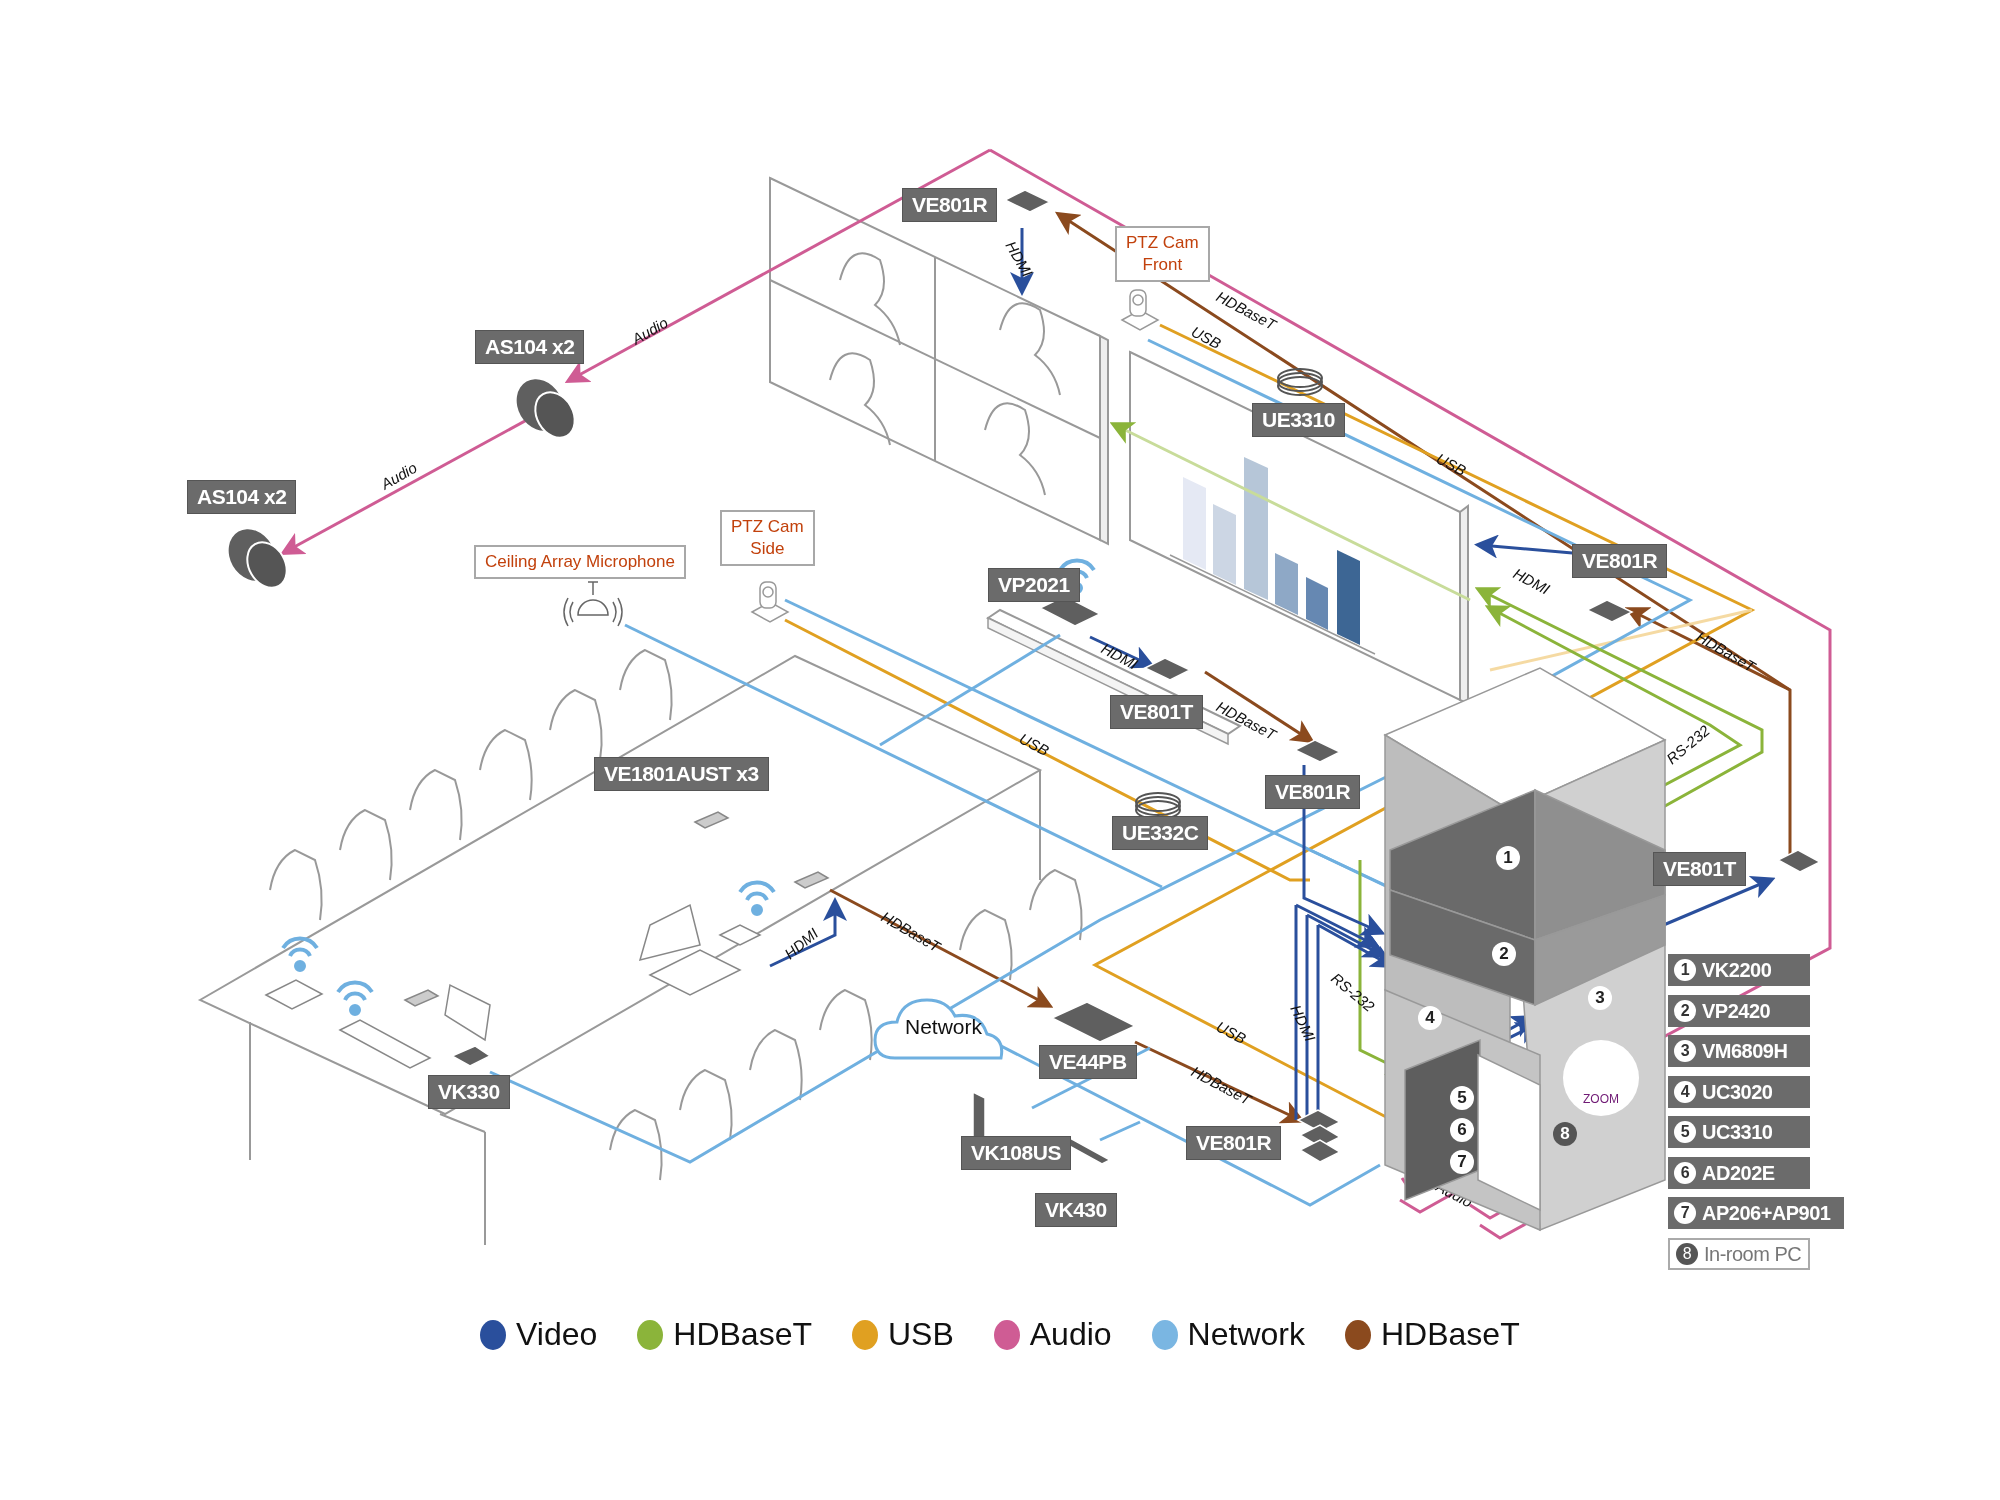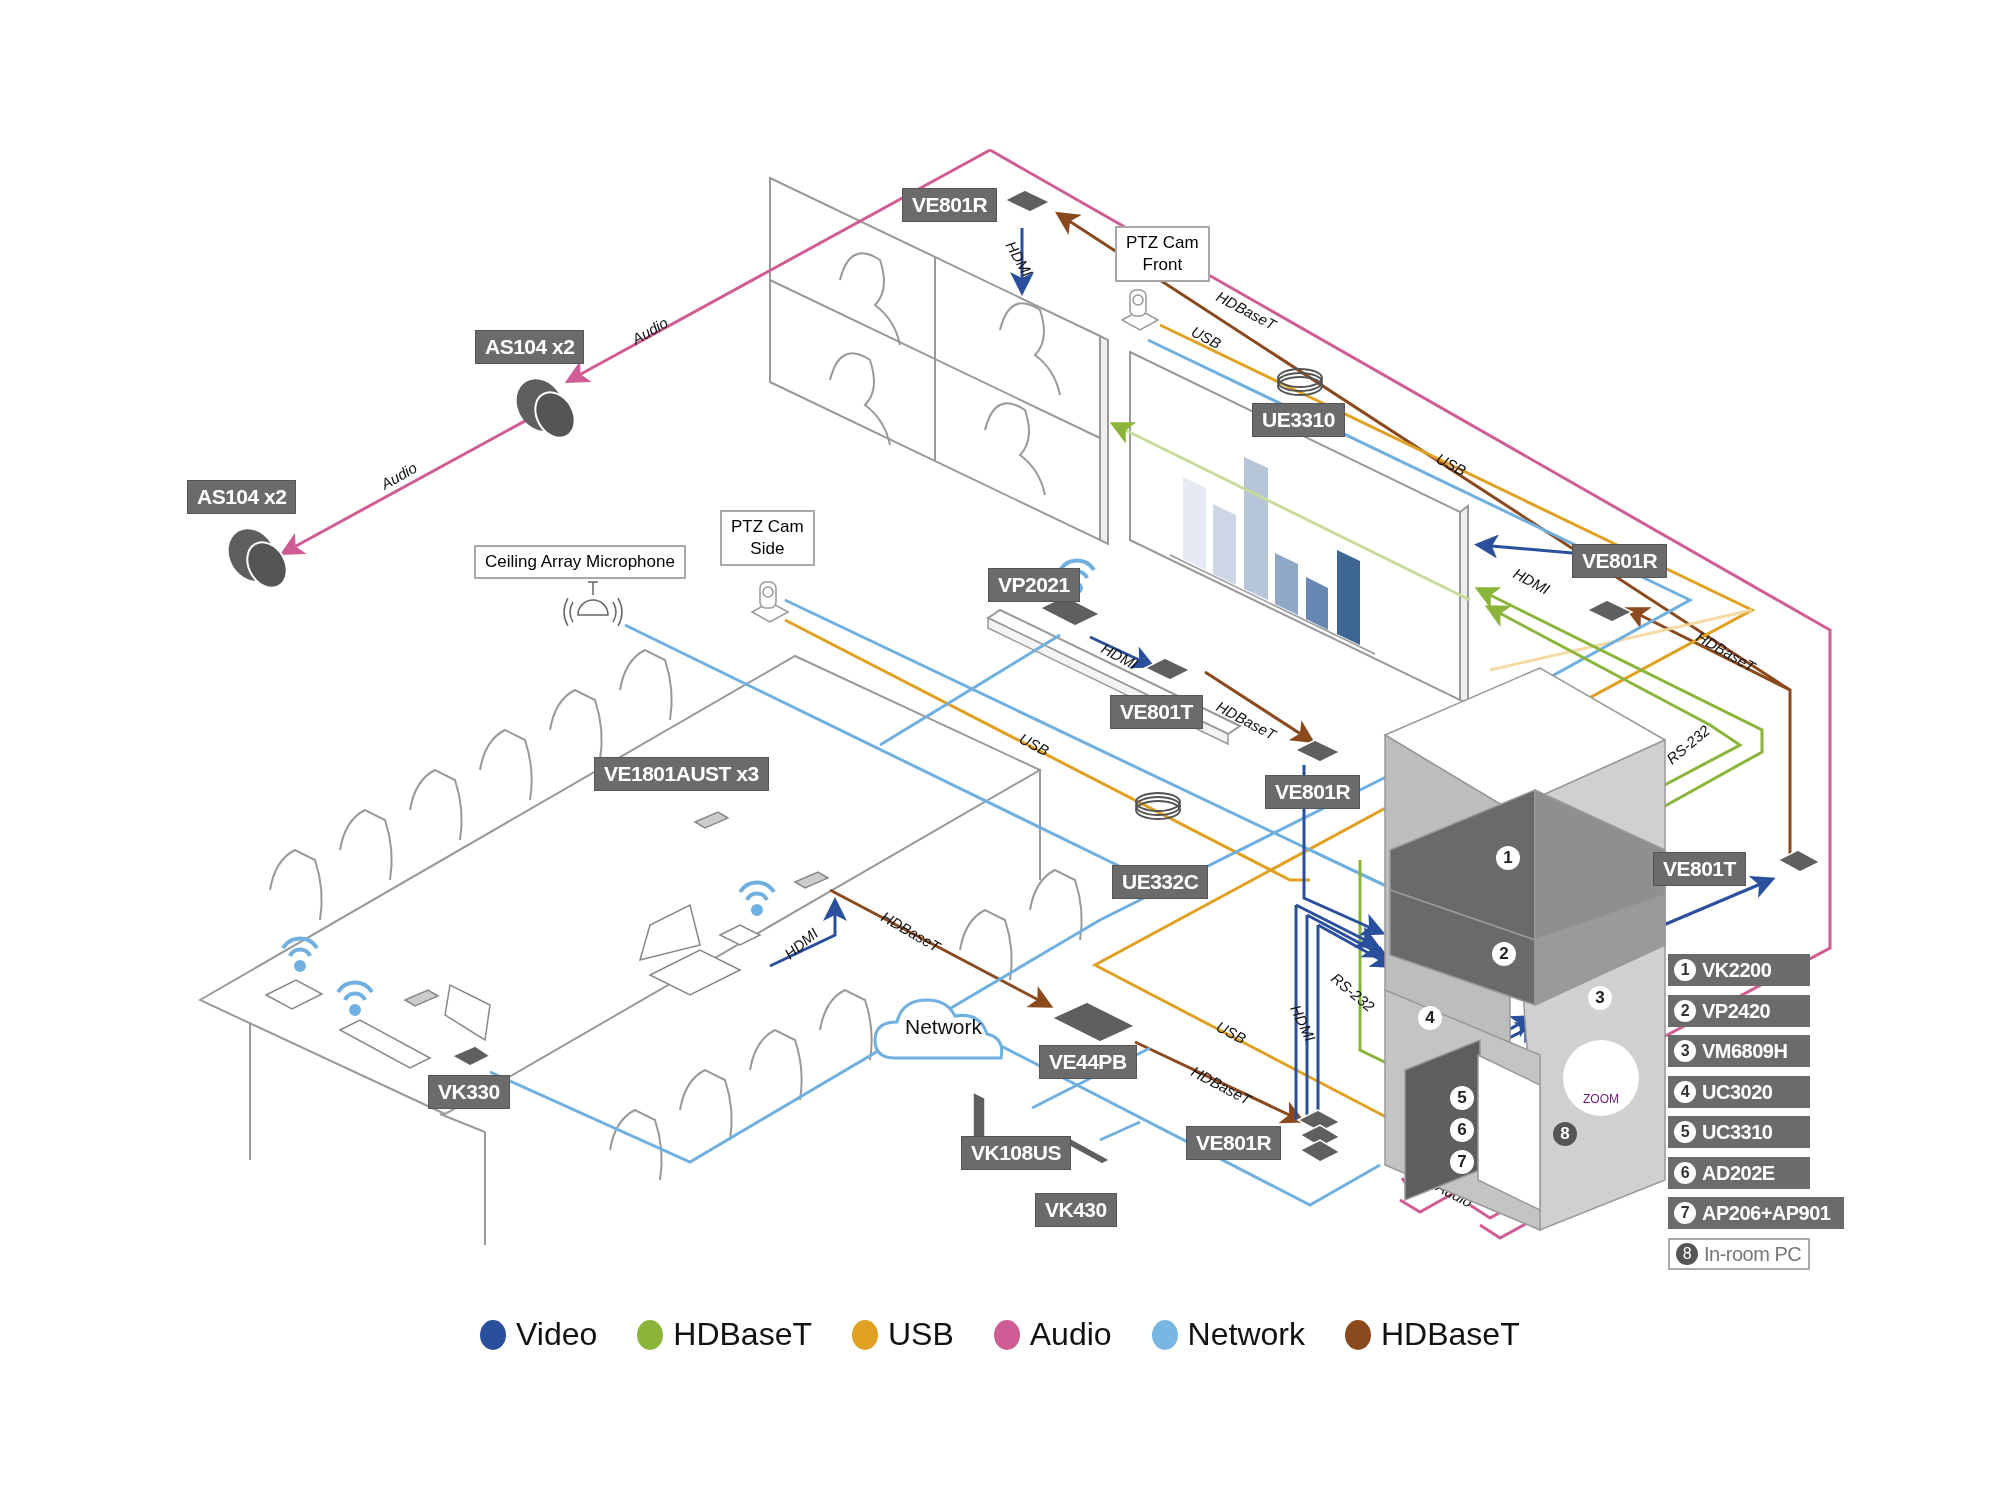--- a/index.html
+++ b/index.html
@@ -2,21 +2,21 @@
 <html><head>
   <meta charset="utf-8">
   <style>
     html, body { margin: 0; padding: 0; background: #ffffff; }
     body { width: 2000px; height: 1500px; position: relative; overflow: hidden;
            font-family: "Liberation Sans", "DejaVu Sans", sans-serif; }
     #stage { position: absolute; left: 0; top: 0; width: 2000px; height: 1500px; }
     .tag { position: absolute; background: #6b6b6b; color: #fff; font-weight: bold;
            font-size: 21px; padding: 4px 9px; white-space: nowrap; line-height: 24px;
            border: 1px solid #555; letter-spacing: -0.5px; }
-    .otag { position: absolute; background: #fff; color: #000000; font-size: 17px;
+    .otag { position: absolute; background: #fff; color: #c2410c; font-size: 17px;
             border: 2px solid #a8a8a8; padding: 4px 9px; text-align: center;
             line-height: 22px; white-space: nowrap; }
     .key { position: absolute; left: 1668px; width: 142px; height: 32px; background: #6b6b6b;
            color: #fff; font-weight: bold; font-size: 20px; display: flex; align-items: center;
            gap: 6px; padding-left: 6px; box-sizing: border-box; letter-spacing: -0.5px; }
     .key .num { width: 22px; height: 22px; border-radius: 50%; background: #fff; color: #333;
                 font-size: 16px; display: flex; align-items: center; justify-content: center; }
     .key.outline { background: #fff; color: #777; border: 2px solid #aaa; font-weight: normal; }
     .key.outline .num { background: #555; color: #fff; }
     .legend { position: absolute; top: 1316px; left: 480px; display: flex; gap: 40px;
@@ -306,21 +306,21 @@
 <div class="tag" style="left:1572px;top:544px;">VE801R</div>
 <div class="otag" style="left:474px;top:545px;">Ceiling Array Microphone</div>
 <div class="otag" style="left:720px;top:510px;">
   <div>PTZ Cam</div>
   <div>Side</div>
 </div>
 <div class="tag" style="left:988px;top:568px;">VP2021</div>
 <div class="tag" style="left:1110px;top:695px;">VE801T</div>
 <div class="tag" style="left:1265px;top:775px;">VE801R</div>
 <div class="tag" style="left:594px;top:757px;">VE1801AUST x3</div>
-<div class="tag" style="left:1112px;top:865px;">UE332C</div>
+<div class="tag" style="left:1112px;top:816px;">UE332C</div>
 <div class="tag" style="left:1653px;top:852px;">VE801T</div>
 <div class="tag" style="left:428px;top:1075px;">VK330</div>
 <div class="cloud-label" style="left:905px;top:1015px;">Network</div>
 <div class="tag" style="left:1039px;top:1045px;">VE44PB</div>
 <div class="tag" style="left:961px;top:1136px;text-align:center;">VK108US</div>
 <div class="tag" style="left:1186px;top:1126px;">VE801R</div>
 <div class="tag" style="left:1035px;top:1193px;">VK430</div>
 
 
 <div class="badge" style="left:1496px;top:846px;">1</div>

